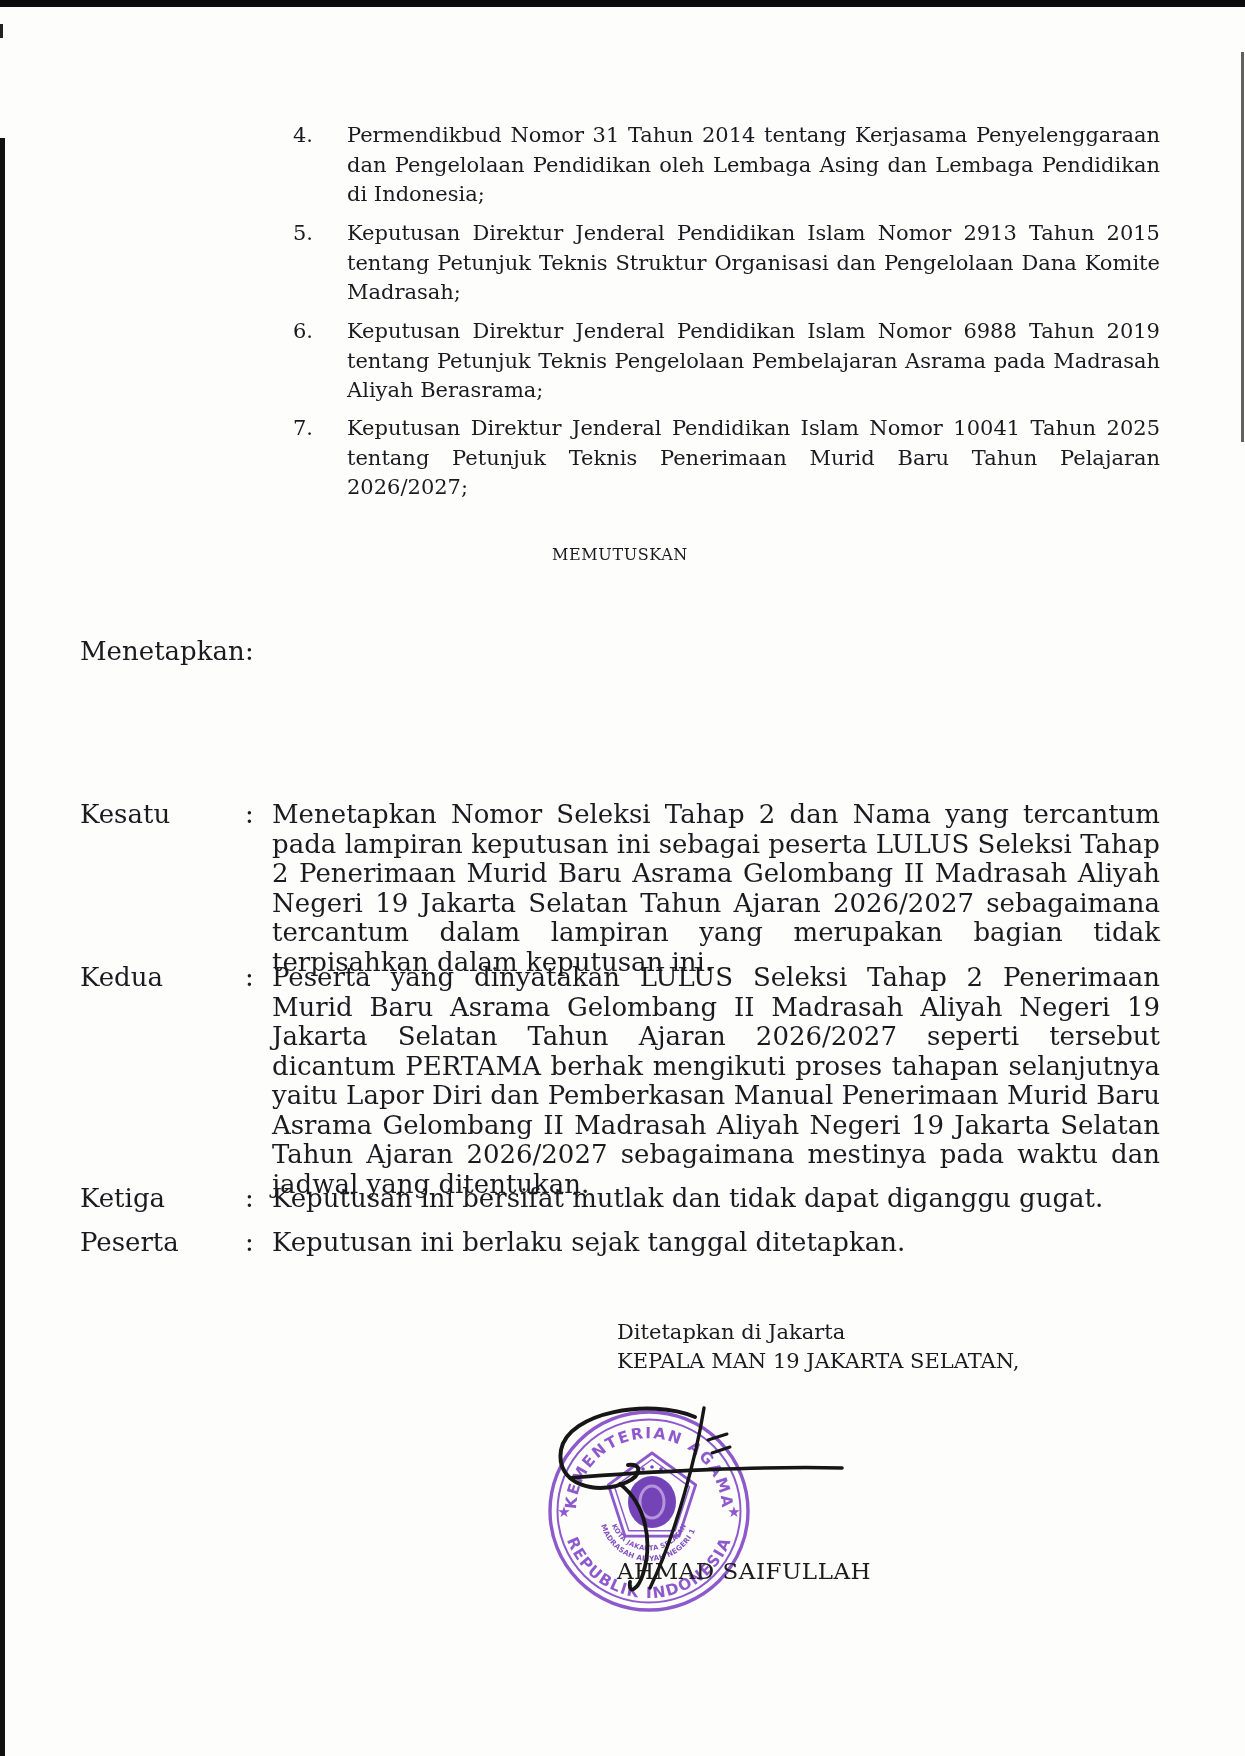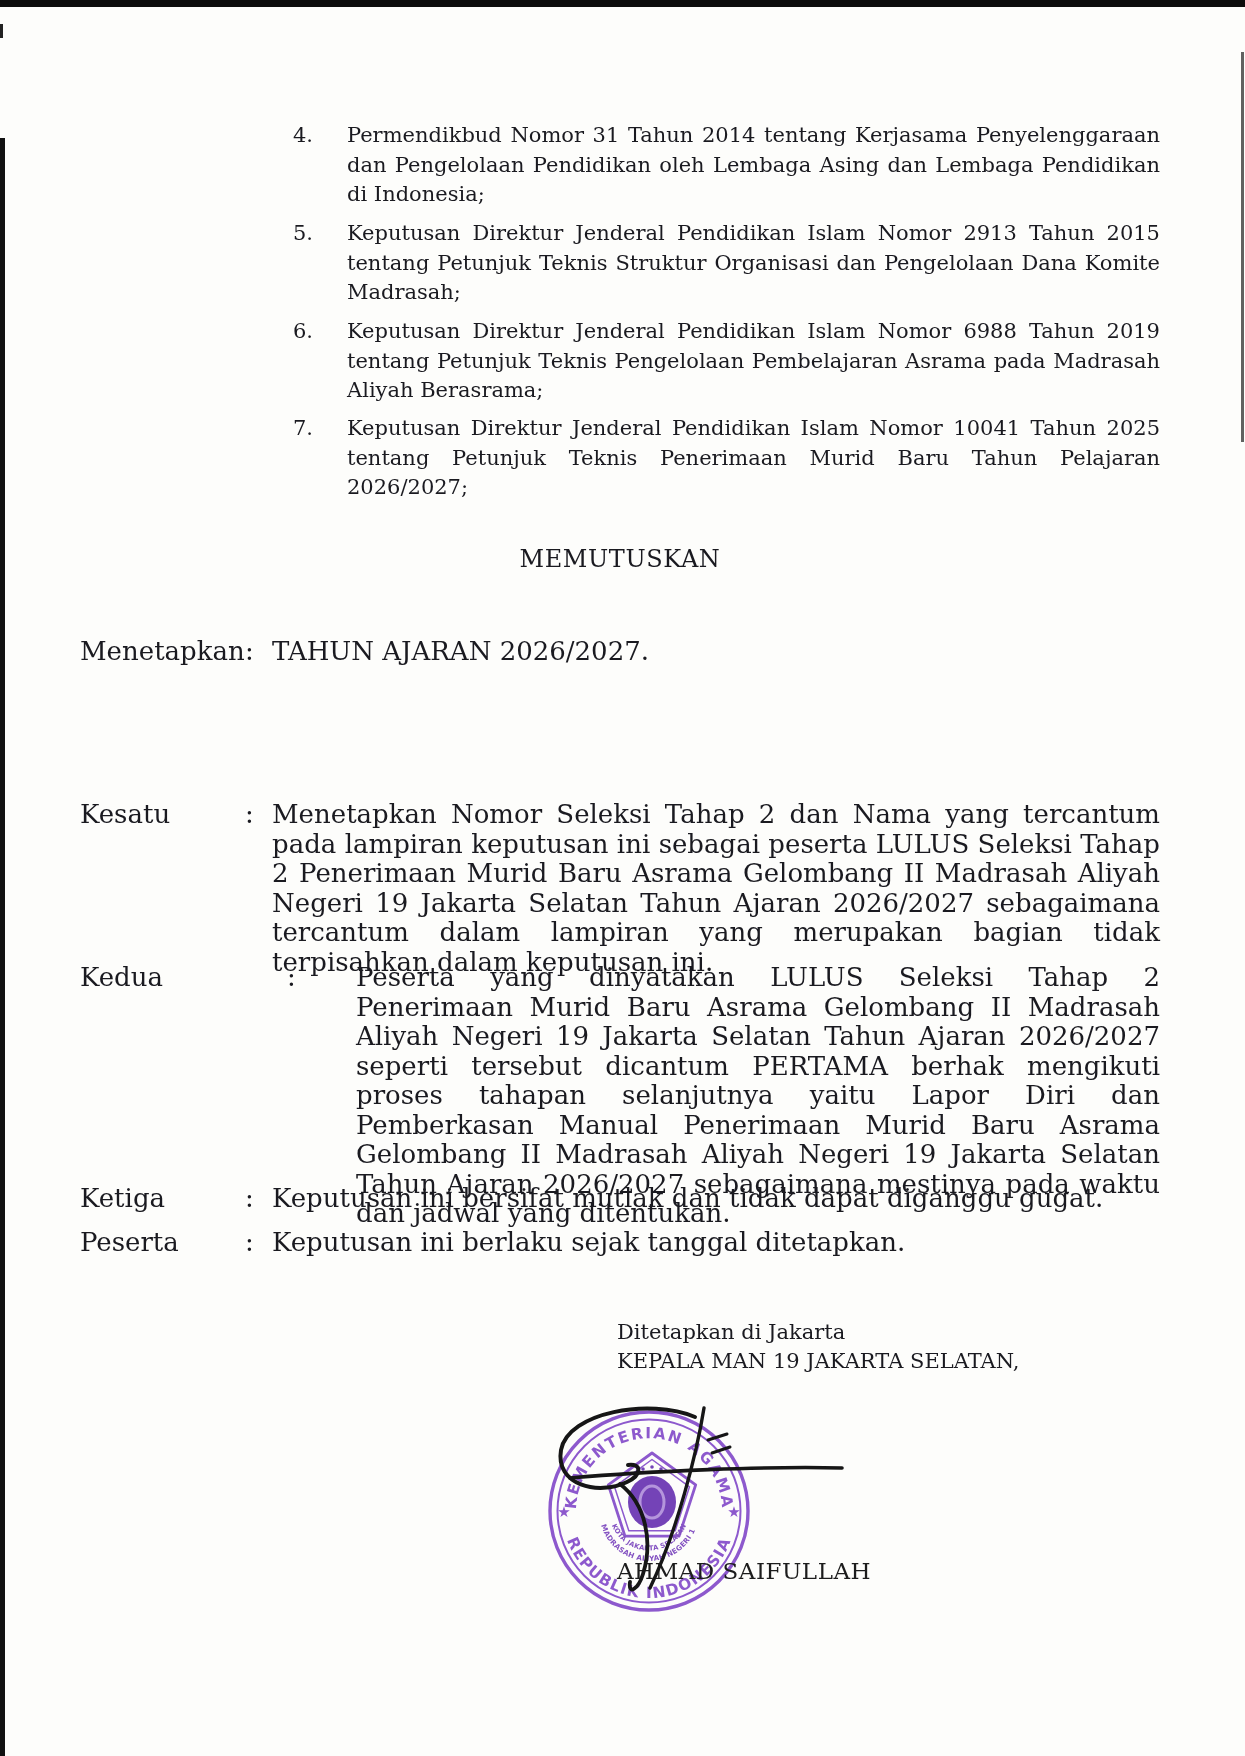--- a/index.html
+++ b/index.html
@@ -23,35 +23,35 @@
     position:absolute;left:293px;width:867px;
     font-size:21px;line-height:29.5px;
   }
   .list-item .num{position:absolute;left:0;top:0;}
   .list-item .txt{display:block;margin-left:54px;text-align:justify;}
   .li-4{top:121px;} .li-5{top:219px;} .li-6{top:317px;} .li-7{top:414px;}
 
   
   .decision-heading{
     position:absolute;left:80px;width:1080px;top:545px;
-    text-align:center;font-size:24px;letter-spacing:.6px;
+    text-align:center;font-size:16px;letter-spacing:.6px;
   }
 
   
   .term-row{
     position:absolute;left:80px;width:1080px;
     display:flex;align-items:flex-start;
     font-size:26px;line-height:29.5px;
   }
   .term-label{width:165px;flex:0 0 165px;}
   .term-colon{width:27px;flex:0 0 27px;}
   .term-content{flex:1;}
   .term-content p{margin:0;text-align:justify;}
   .term-content p.no-justify{text-align:left;}
-  .t-menetapkan{top:637px;} .t-kesatu{top:800px;} .t-kedua{top:963px;gap:42px;}
+  .t-menetapkan{top:637px;} .t-kesatu{top:800px;} .t-kedua{top:963px;}
   .t-ketiga{top:1184px;} .t-keempat{top:1228px;}
 
   
   .closing{
     position:absolute;left:617px;top:1318px;
     font-size:21px;line-height:28.5px;
   }
   .signer-name{
     position:absolute;left:617px;top:1558px;
     font-size:23px;letter-spacing:.5px;color:#1c1c1c;
@@ -85,21 +85,20 @@
     <span class="num">7.</span>
     <span class="txt">Keputusan Direktur Jenderal Pendidikan Islam Nomor 10041 Tahun 2025 tentang Petunjuk Teknis Penerimaan Murid Baru Tahun Pelajaran 2026/2027;</span>
   </div>
 
   <div class="decision-heading">MEMUTUSKAN</div>
 
   <div class="term-row t-menetapkan">
     <div class="term-label">Menetapkan</div>
     <div class="term-colon">:</div>
     <div class="term-content">
-      <p class="no-justify">TAHUN AJARAN 2026/2027.</p>
     </div>
   </div>
 
   <div class="term-row t-kesatu">
     <div class="term-label">Kesatu</div>
     <div class="term-colon">:</div>
     <div class="term-content">
       <p>Menetapkan Nomor Seleksi Tahap 2 dan Nama yang tercantum pada lampiran keputusan ini sebagai peserta LULUS Seleksi Tahap 2 Penerimaan Murid Baru Asrama Gelombang II Madrasah Aliyah Negeri 19 Jakarta Selatan Tahun Ajaran 2026/2027 sebagaimana tercantum dalam lampiran yang merupakan bagian tidak terpisahkan dalam keputusan ini.</p>
     </div>
   </div>

